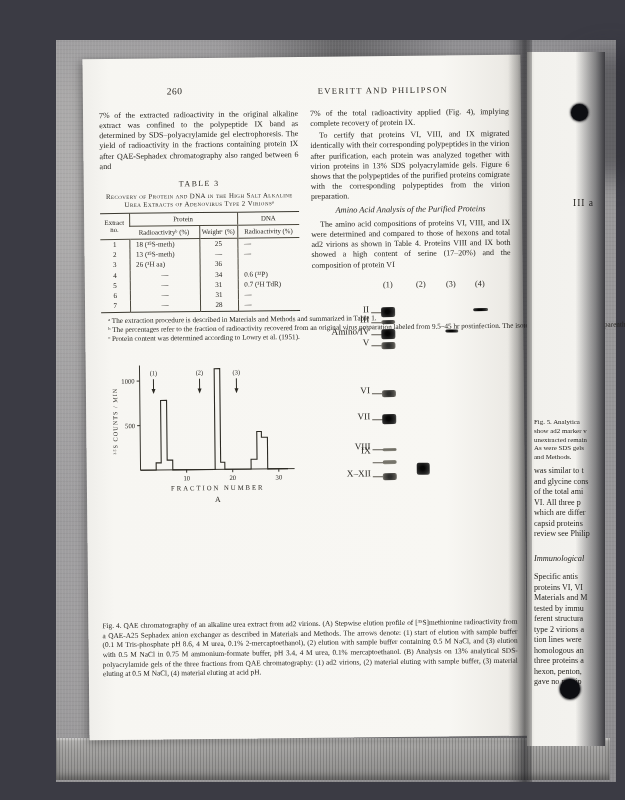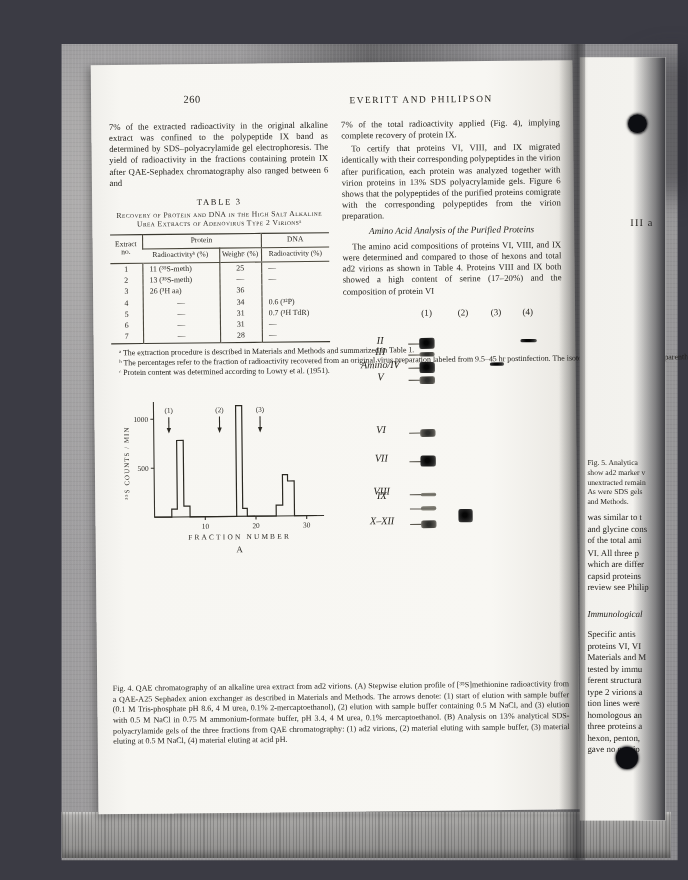--- a/index.html
+++ b/index.html
@@ -49,21 +49,21 @@
   .t3 td.lft{text-align:left;padding-left:6px;}
   .fnotes{margin-top:4px;font-size:7.2px;line-height:1.28;}
   .fnotes div{text-indent:7px;text-align:justify;}
   
   .chart{margin-top:6px;margin-left:2px;}
   .chart svg text{font-family:"Liberation Serif",serif;fill:#2c2a25;}
   
   .gel{position:relative;height:216px;margin-top:10px;margin-left:10px;
     font-family:"Liberation Serif",serif;}
   .gel-lane-label{position:absolute;font-size:8.2px;width:22px;text-align:center;}
-  .gel-row-label{position:absolute;left:0;width:47px;text-align:center;font-size:9.2px;line-height:1;font-style:italic;}
+  .gel-row-label{position:absolute;left:0;width:47px;text-align:right;font-size:9.2px;line-height:1;}
   .gel-leader{position:absolute;height:0;border-top:1px solid #5c5950;}
   .gel-band{position:absolute;border-radius:2px;}
   .b-dark{background:radial-gradient(circle at 45% 45%,#060606 20%,#2a2a2a 65%,#6a6a66 100%);}
   .b-medium{background:radial-gradient(circle at 50% 50%,#2e2e2c 20%,#55534e 70%,#8d8b84 100%);}
   .b-faint{background:linear-gradient(#8b897f,#6f6d65,#8b897f);}
   .caption{position:absolute;left:14px;right:9px;top:562px;font-size:7.35px;line-height:1.32;
     text-align:justify;}
   .heading-it{font-style:italic;text-align:center;font-size:8.4px;line-height:1.25;margin:4px 0 3px 0;}
   
   .right-page{position:absolute;left:527px;top:52px;width:78px;height:694px;
@@ -120,21 +120,21 @@
             </tr>
             <tr>
               <th>Radioactivityᵇ (%)</th>
               <th>Weightᶜ (%)</th>
               <th>Radioactivity (%)</th>
             </tr>
           </thead>
           <tbody>
             <tr>
                 <td class="ctr">1</td>
-                <td class="lft">11 (³⁵S-meth)</td>
+                <td class="lft">18 (³⁵S-meth)</td>
                 <td class="ctr">25</td>
                 <td class="lft">—</td>
               </tr>
             <tr>
                 <td class="ctr">2</td>
                 <td class="lft">13 (³⁵S-meth)</td>
                 <td class="ctr">—</td>
                 <td class="lft">—</td>
               </tr>
             <tr>

